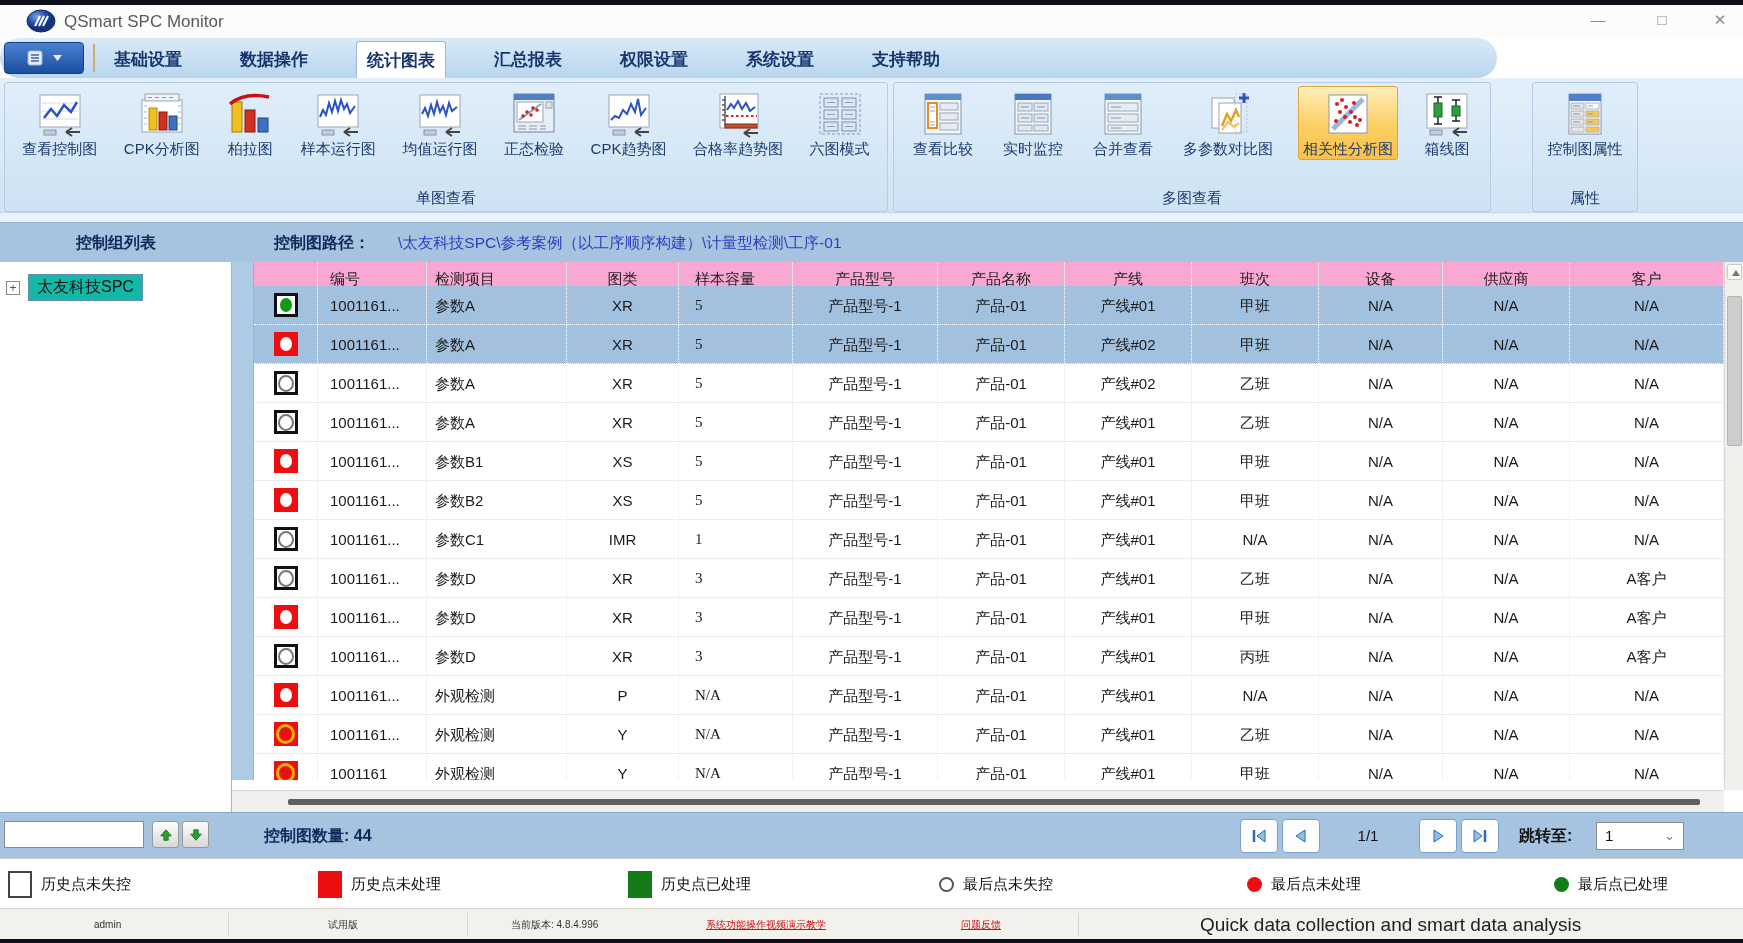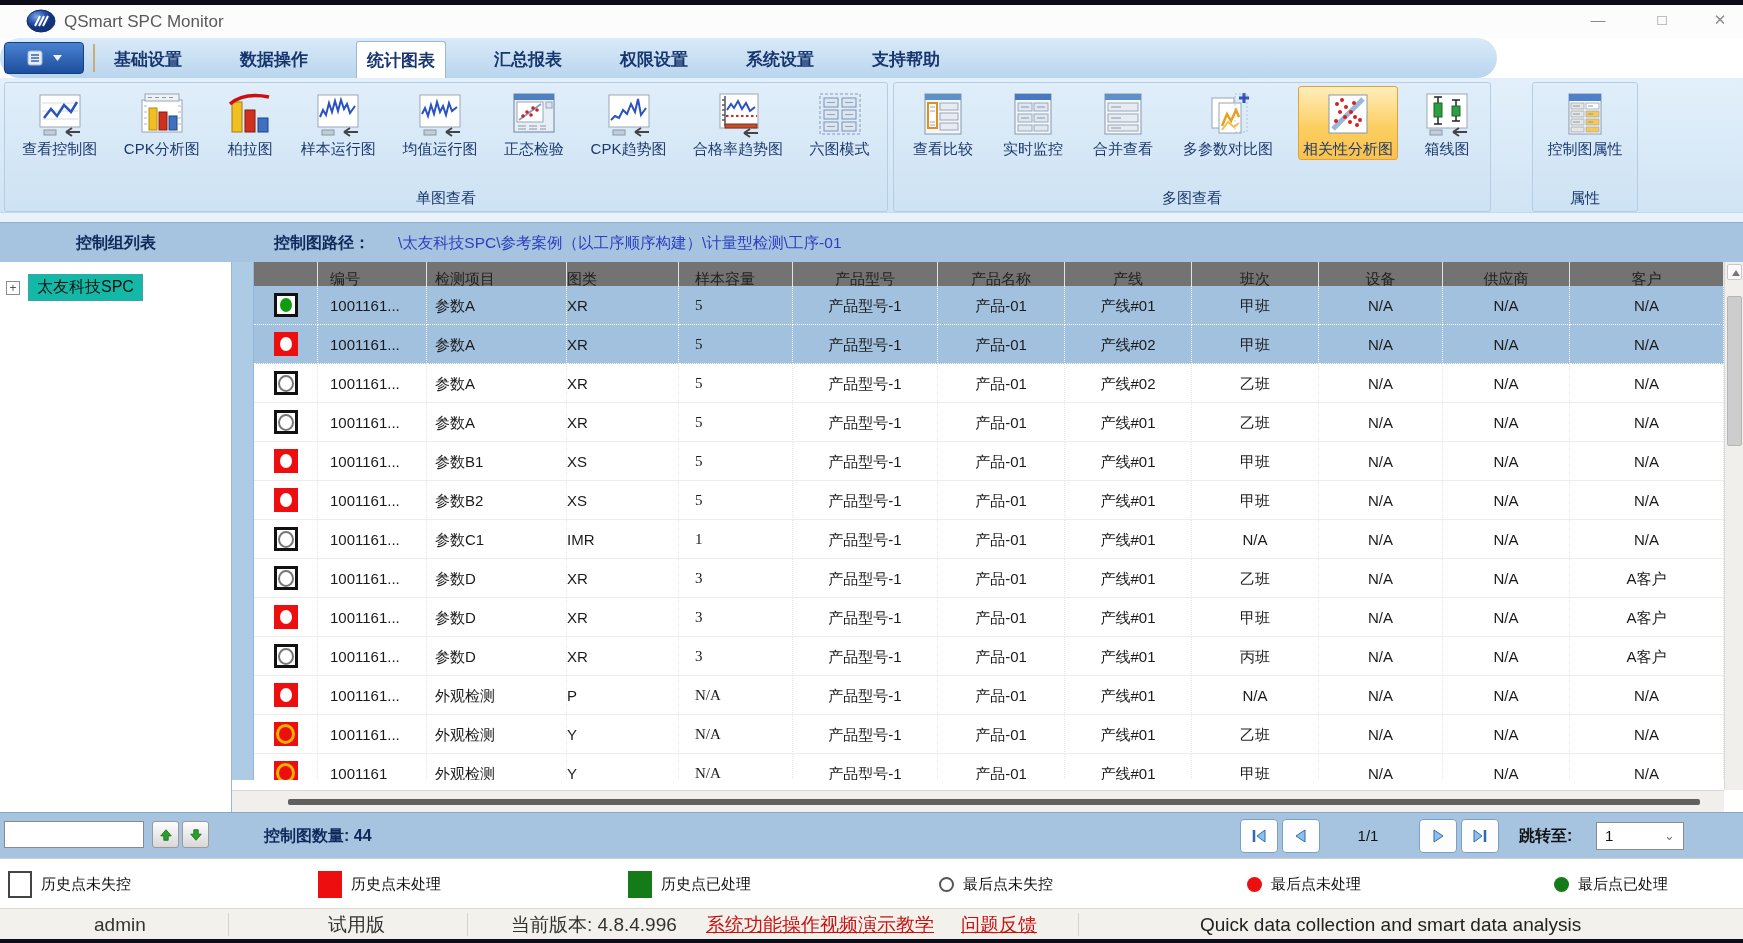--- a/index.html
+++ b/index.html
@@ -44,31 +44,31 @@
 
   
   .sidebar { position:absolute; left:0; top:262px; width:232px; height:550px; background:#ffffff; border-right:1px solid #9ab6d0; }
   .tree-node { position:absolute; left:6px; top:12px; display:flex; align-items:center; gap:8px; }
   .expand-box { width:14px; height:14px; border:1px solid #8a8a8a; background:#fff; font-size:12px; line-height:12px; text-align:center; color:#555; }
   .tree-label { background:#14b8a6; border:1px dotted #6a8cb0; padding:2px 8px; font-size:16px; color:#111; }
 
   
   .table-region { position:absolute; left:232px; top:262px; width:1511px; height:550px; background:#fff; }
   .tgrid { display:grid; grid-template-columns:22px 64px 109px 140px 112px 114px 145px 127px 127px 127px 124px 127px 154px; width:1492px; }
-  .thead { position:absolute; left:0; top:0; height:34px; background:#737373; border-bottom:1px solid #c9d6e2; }
+  .thead { position:absolute; left:0; top:0; height:34px; background:#f9a8d4; border-bottom:1px solid #c9d6e2; }
   .hcell { height:34px; line-height:34px; font-size:15px; color:#222; border-right:1px solid #e3e3e3; overflow:hidden; white-space:nowrap; }
   .tbody { position:absolute; left:0; top:24px; width:1492px; height:494px; overflow:hidden; }
   .trow { height:39px; }
   .trow .cell { height:39px; line-height:39px; font-size:15px; border-right:1px dotted #e6e6e6; border-bottom:1px solid #ededed; overflow:hidden; white-space:nowrap; }
   .trow.sel .cell { background:#a2c1de; border-right:1px dotted #fff; border-bottom:1px dotted #fff; }
   .gcell { background:#aecbe6; border-right:1px solid #93b5d6; height:100%; }
   .c0 { display:flex; align-items:center; justify-content:center; }
   .c1 { text-align:left; padding-left:12px; }
   .c2 { text-align:left; padding-left:8px; }
-  .c3 { }
+  .c3 { text-align:center; }
   .c4 { text-align:left; padding-left:16px;font-family:Liberation Serif, serif; }
   .c5,.c6,.c7,.c8,.c9,.c10,.c11 { text-align:center; }
 
   
   .si { width:24px; height:24px; display:flex; align-items:center; justify-content:center; }
   .si.green-dot { background:#fff; border:3px solid #111; }
   .si.green-dot::after { content:''; width:12px; height:14px; border-radius:50%; background:#129a12; }
   .si.red-dot { background:#ed0f0f; }
   .si.red-dot::after { content:''; width:12px; height:14px; border-radius:50%; background:#fff; }
   .si.ring { background:#fff; border:3px solid #111; }
@@ -102,21 +102,21 @@
   .lg-item { position:absolute; top:0; height:50px; display:flex; align-items:center; gap:9px; font-size:15px; color:#111; }
   .lg-square-outline { width:24px; height:27px; background:#fff; border:2px solid #444; }
   .lg-square-red { width:24px; height:27px; background:#ed0f0f; }
   .lg-square-green { width:24px; height:27px; background:#157a18; }
   .lg-circle-outline { width:15px; height:15px; border:2px solid #555; border-radius:50%; }
   .lg-circle-red { width:15px; height:15px; background:#ed0f0f; border-radius:50%; }
   .lg-circle-green { width:15px; height:15px; background:#157a18; border-radius:50%; }
 
   
   .status-bar { position:absolute; left:0; top:908px; width:1743px; height:31px; background:#f2f1ec; border-top:1px solid #d9d8d2; }
-  .sb-item { position:absolute; top:0; height:31px; line-height:31px; font-size:19px; color:#333; }
+  .sb-item { position:absolute; top:0; height:31px; line-height:31px; font-size:10px; color:#333; }
   .sb-link { color:#cc1111; text-decoration:underline; }
   .sb-sep { position:absolute; top:4px; width:1px; height:23px; background:#d5d4cc; }
   .bottom-strip { position:absolute; left:0; top:939px; width:1743px; height:4px; background:#0d0d1a; }
 </style>
 </head>
 <body>
 
 <div class="top-strip"></div>
 
 <div class="title-bar">

